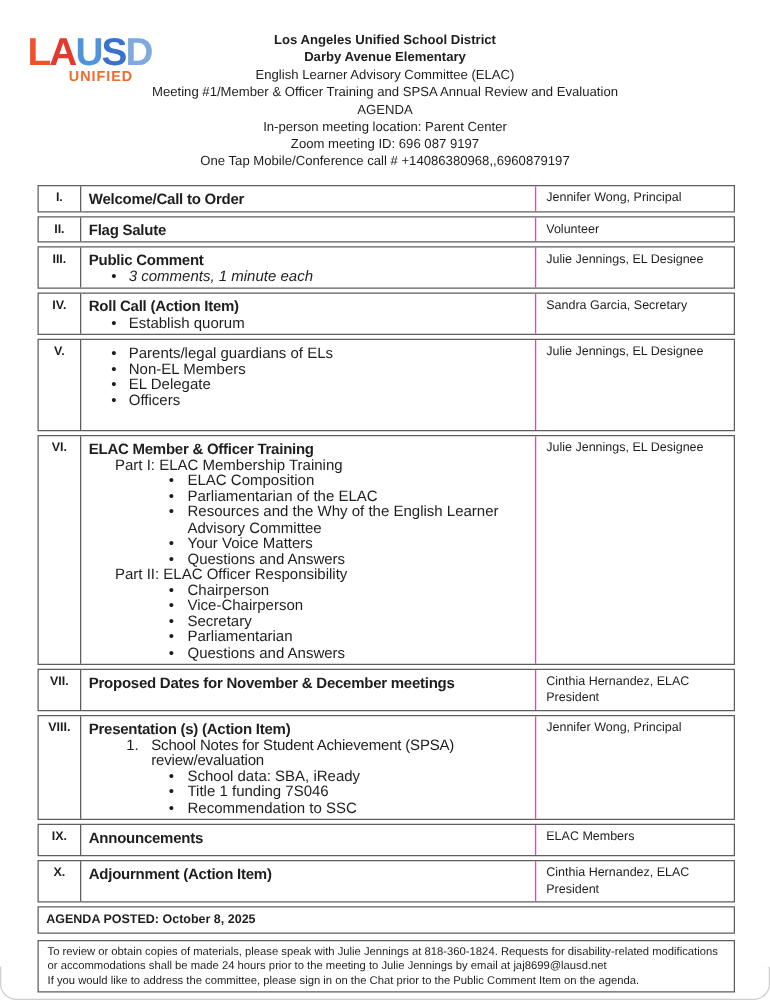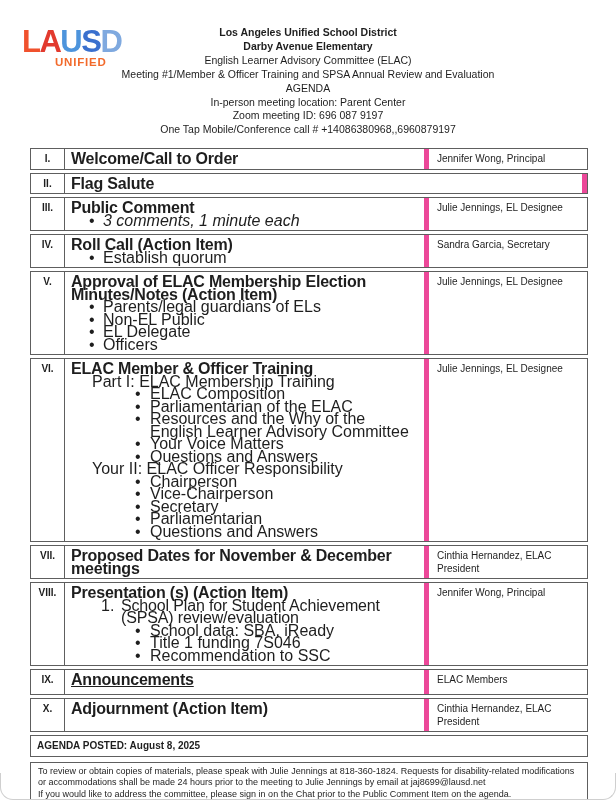--- a/index.html
+++ b/index.html
@@ -28,22 +28,22 @@
     border:1px solid #5e5e5e;
     margin-bottom:3px;
     background:#fff;
   }
   .c-num{
     flex:0 0 34px;border-right:1px solid #5e5e5e;
     font-weight:700;font-size:10px;line-height:12.5px;
     text-align:center;padding:4px 2px 3px 2px;box-sizing:border-box;
   }
   .c-content{
-    flex:1 1 auto;border-right:5px solid #ec4899;
-    font-size:16px;line-height:12.5px;
+    flex:1 1 auto;border-right:1px solid #ec4899;
+    font-size:12px;line-height:12.5px;
     padding:4px 5px 3px 6px;box-sizing:border-box;
   }
   .c-who{
     flex:0 0 158px;
     font-size:10px;line-height:12.5px;
     padding:4px 6px 3px 8px;box-sizing:border-box;
   }
   .it-title{font-weight:700;letter-spacing:-0.2px;}
   .it-part{padding-left:21px;}
   .it-b1,.it-b2,.it-numb{display:flex;}
@@ -52,21 +52,21 @@
   .it-numb{padding-left:30px;}
   .it-b1 .mk{flex:0 0 14px;}
   .it-b2 .mk{flex:0 0 15px;}
   .it-numb .mk{flex:0 0 20px;}
   .tx.i{font-style:italic;}
   .it-numb .tx{letter-spacing:-0.15px;}
   
   .t-row:nth-child(3) .c-content{min-height:31px;}
   .t-row:nth-child(4) .c-content{min-height:31px;}
   .t-row:nth-child(5) .c-content{min-height:72px;}
-  .t-row:nth-child(9) .c-content{min-height:24px;text-decoration:underline;}
+  .t-row:nth-child(9) .c-content{min-height:24px;}
   
   .posted-row{
     margin:0 28px 0 30px;border:1px solid #5e5e5e;
     font-weight:700;font-size:10px;line-height:12.5px;
     padding:4px 6px 3px 6px;
   }
   .footer-box{
     margin:5px 28px 0 30px;border:1px solid #5e5e5e;
     font-size:9px;line-height:11.5px;
     padding:3px 8px 3px 7px;
@@ -107,20 +107,21 @@
         <div class="c-content">
           <div class="it-title">Welcome/Call to Order</div>
         </div>
         <div class="c-who">Jennifer Wong, Principal</div>
       </div>
       <div class="t-row">
         <div class="c-num">II.</div>
         <div class="c-content">
           <div class="it-title">Flag Salute</div>
         </div>
+        <div class="c-who">Volunteer</div>
       </div>
       <div class="t-row">
         <div class="c-num">III.</div>
         <div class="c-content">
           <div class="it-title">Public Comment</div>
           <div class="it-b1">
             <span class="mk">•</span>
             <span class="tx i">3 comments, 1 minute each</span>
           </div>
         </div>
@@ -133,28 +134,27 @@
           <div class="it-b1">
             <span class="mk">•</span>
             <span class="tx">Establish quorum</span>
           </div>
         </div>
         <div class="c-who">Sandra Garcia, Secretary</div>
       </div>
       <div class="t-row">
         <div class="c-num">V.</div>
         <div class="c-content">
-          <div class="it-title">Approval of ELAC Membership Election Minutes/Notes (Action Item)</div>
           <div class="it-b1">
             <span class="mk">•</span>
             <span class="tx">Parents/legal guardians of ELs</span>
           </div>
           <div class="it-b1">
             <span class="mk">•</span>
-            <span class="tx">Non-EL Public</span>
+            <span class="tx">Non-EL Members</span>
           </div>
           <div class="it-b1">
             <span class="mk">•</span>
             <span class="tx">EL Delegate</span>
           </div>
           <div class="it-b1">
             <span class="mk">•</span>
             <span class="tx">Officers</span>
           </div>
         </div>
@@ -178,21 +178,21 @@
             <span class="tx">Resources and the Why of the English Learner Advisory Committee</span>
           </div>
           <div class="it-b2">
             <span class="mk">•</span>
             <span class="tx">Your Voice Matters</span>
           </div>
           <div class="it-b2">
             <span class="mk">•</span>
             <span class="tx">Questions and Answers</span>
           </div>
-          <div class="it-part">Your II: ELAC Officer Responsibility</div>
+          <div class="it-part">Part II: ELAC Officer Responsibility</div>
           <div class="it-b2">
             <span class="mk">•</span>
             <span class="tx">Chairperson</span>
           </div>
           <div class="it-b2">
             <span class="mk">•</span>
             <span class="tx">Vice-Chairperson</span>
           </div>
           <div class="it-b2">
             <span class="mk">•</span>
@@ -215,21 +215,21 @@
           <div class="it-title">Proposed Dates for November &amp; December meetings</div>
         </div>
         <div class="c-who">Cinthia Hernandez, ELAC President</div>
       </div>
       <div class="t-row">
         <div class="c-num">VIII.</div>
         <div class="c-content">
           <div class="it-title">Presentation (s) (Action Item)</div>
           <div class="it-numb">
             <span class="mk">1.</span>
-            <span class="tx">School Plan for Student Achievement (SPSA) review/evaluation</span>
+            <span class="tx">School Notes for Student Achievement (SPSA) review/evaluation</span>
           </div>
           <div class="it-b2">
             <span class="mk">•</span>
             <span class="tx">School data: SBA, iReady</span>
           </div>
           <div class="it-b2">
             <span class="mk">•</span>
             <span class="tx">Title 1 funding 7S046</span>
           </div>
           <div class="it-b2">
@@ -248,21 +248,21 @@
       </div>
       <div class="t-row">
         <div class="c-num">X.</div>
         <div class="c-content">
           <div class="it-title">Adjournment (Action Item)</div>
         </div>
         <div class="c-who">Cinthia Hernandez, ELAC President</div>
       </div>
     </div>
 
-  <div class="posted-row">AGENDA POSTED: August 8, 2025</div>
+  <div class="posted-row">AGENDA POSTED: October 8, 2025</div>
 
   <div class="footer-box" id="footerBox">
       <div class="f-line">To review or obtain copies of materials, please speak with Julie Jennings at 818-360-1824. Requests for disability-related modifications or accommodations shall be made 24 hours prior to the meeting to Julie Jennings by email at jaj8699@lausd.net</div>
       <div class="f-line">If you would like to address the committee, please sign in on the Chat prior to the Public Comment Item on the agenda.</div>
     </div>
 
   <div class="window-edge"></div>
 </div>
 
 </body></html>

